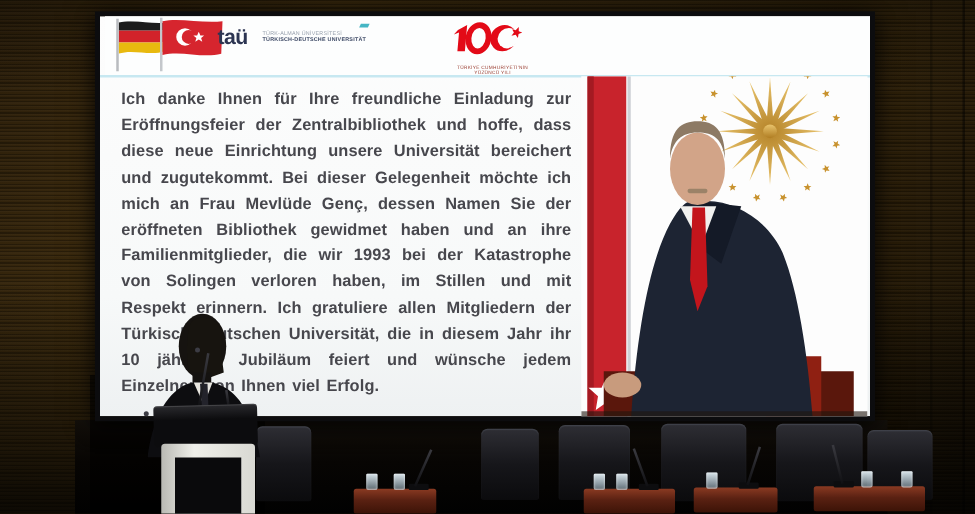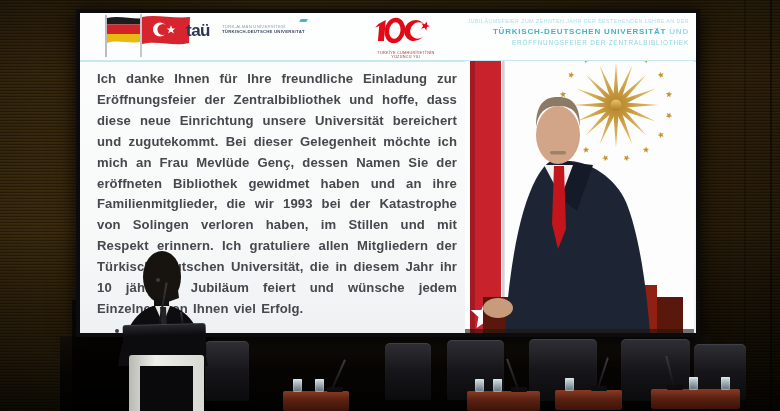--- a/index.html
+++ b/index.html
@@ -15,21 +15,21 @@
     background:linear-gradient(180deg,rgba(0,0,0,.25) 0%,rgba(0,0,0,0) 18%,rgba(0,0,0,0) 55%,rgba(0,0,0,.55) 88%,rgba(0,0,0,.8) 100%);}
   .wall-seam{position:absolute;top:0;bottom:0;width:2px;background:rgba(0,0,0,.45);}
   .stage-shadow{position:absolute;left:60px;right:70px;top:336px;bottom:0;
     background:linear-gradient(180deg,#14100b,#070503 45%,#010101);}
   .stage-shadow-left{position:absolute;left:72px;width:140px;top:300px;bottom:0;background:rgba(0,0,0,.55);}
 
   
   .screen{position:absolute;left:76px;top:9px;width:616px;height:320px;
     background:linear-gradient(180deg,#fdfdfd,#f7f9f9 70%,#eef1f2);
     border:4px solid #0c0c0e;box-shadow:0 0 22px rgba(0,0,0,.6),0 6px 14px rgba(0,0,0,.5);}
-  .scr-header{position:absolute;left:16px;top:0;right:0;height:47px;background:#fdfefe;}
+  .scr-header{position:absolute;left:4px;top:0;right:0;height:47px;background:#fdfefe;}
   .scr-rule{position:absolute;left:0;right:0;top:47px;height:2px;background:#c7e8f1;}
 
   
   .flags{position:absolute;left:6px;top:1px;width:92px;height:44px;}
   
   .tau{position:absolute;left:90px;top:9px;width:120px;}
   .tau-word{font-weight:bold;font-size:17px;line-height:15px;color:#2c3552;letter-spacing:-.5px;position:relative;display:inline-block;}
   .tau-accent{position:absolute;right:-1px;top:-3px;width:7px;height:3px;background:#45b6c4;transform:skewX(-25deg);}
   .tau-sub{position:absolute;left:36px;top:2px;width:90px;font-size:4.3px;line-height:5.4px;letter-spacing:.2px;}
   .tau-sub .l1{color:#97a0ad;}
@@ -128,27 +128,20 @@
             <polygon points="9,7 16,3 16,24 10,24 10,9 6,10.5"></polygon>
             <ellipse cx="26" cy="13.5" rx="8" ry="10.5" fill="none" stroke="#e30a17" stroke-width="4.6"></ellipse>
             <circle cx="46" cy="13.5" r="10.5"></circle>
             <circle cx="49.5" cy="13.5" r="8.2" fill="#fdfefe"></circle>
             <path transform="translate(56,9) rotate(18)" d="M0,-4.6 L1.35,-1.4 4.4,-1.4 2,0.6 2.8,3.7 0,1.8 -2.8,3.7 -2,0.6 -4.4,-1.4 -1.35,-1.4 Z"></path>
           </g>
         </svg>
         <div class="cent-sub">TÜRKİYE CUMHURİYETİ'NİN YÜZÜNCÜ YILI</div>
       </div>
 
-      <div class="etitle">
-        <div class="t1">JUBILÄUMSFEIER ZUM ZEHNTEN JAHR DER BESTEHENDEN LEHRE AN DER</div>
-        <div class="t2">
-          <span>TÜRKISCH-DEUTSCHEN UNIVERSITÄT</span><span class="suffix"> UND</span>
-        </div>
-        <div class="t3">ERÖFFNUNGSFEIER DER ZENTRALBIBLIOTHEK</div>
-      </div>
     </div>
     <div class="scr-rule"></div>
 
     <p class="speech">Ich danke Ihnen für Ihre freundliche Einladung zur Eröffnungsfeier der Zentralbibliothek und hoffe, dass diese neue Einrichtung unsere Universität bereichert und zugutekommt. Bei dieser Gelegenheit möchte ich mich an Frau Mevlüde Genç, dessen Namen Sie der eröffneten Bibliothek gewidmet haben und an ihre Familienmitglieder, die wir 1993 bei der Katastrophe von Solingen verloren haben, im Stillen und mit Respekt erinnern. Ich gratuliere allen Mitgliedern der Türkisch-Deutschen Universität, die in diesem Jahr ihr 10 jähriges Jubiläum feiert und wünsche jedem Einzelnen von Ihnen viel Erfolg.</p>
 
     <div class="portrait">
       <svg width="229" height="272" viewBox="0 0 229 272">
         <defs>
           <linearGradient id="gold" x1="0" y1="0" x2="0" y2="1">
             <stop offset="0" stop-color="#e9c46d"></stop>

